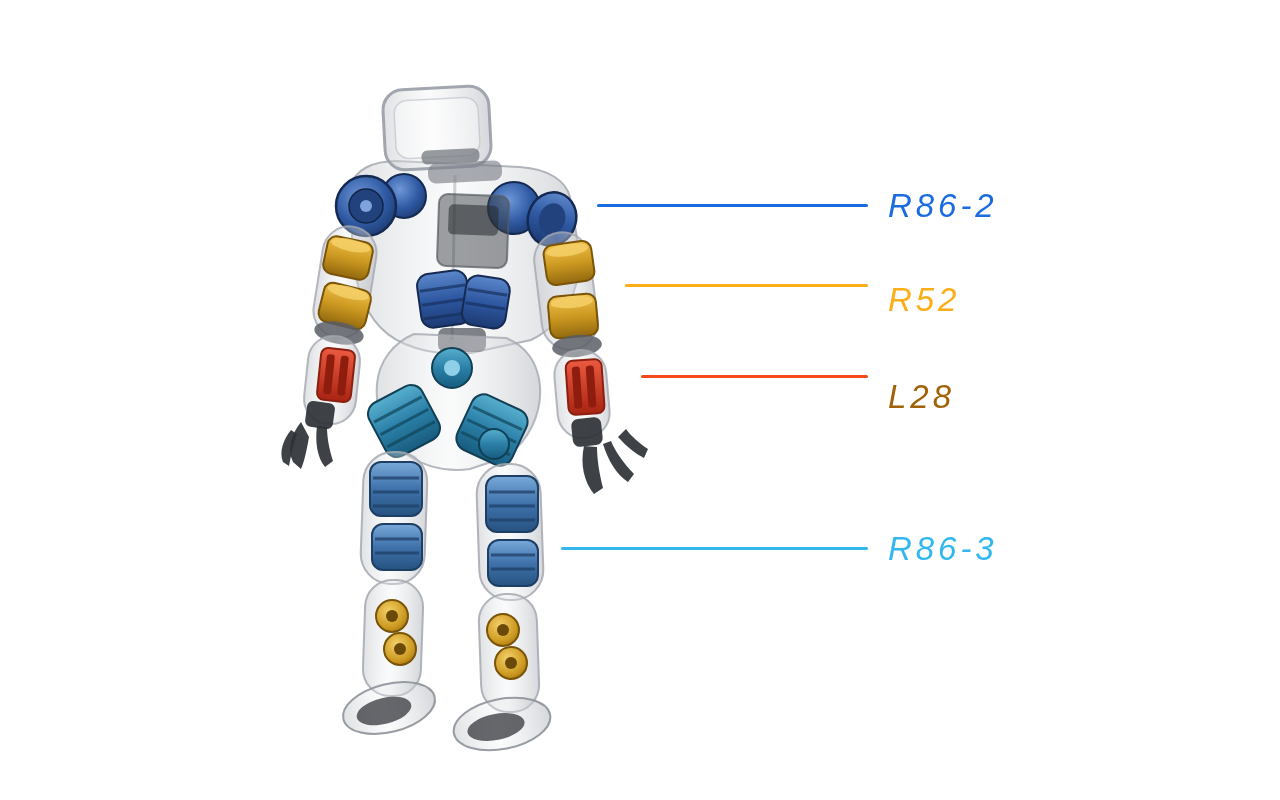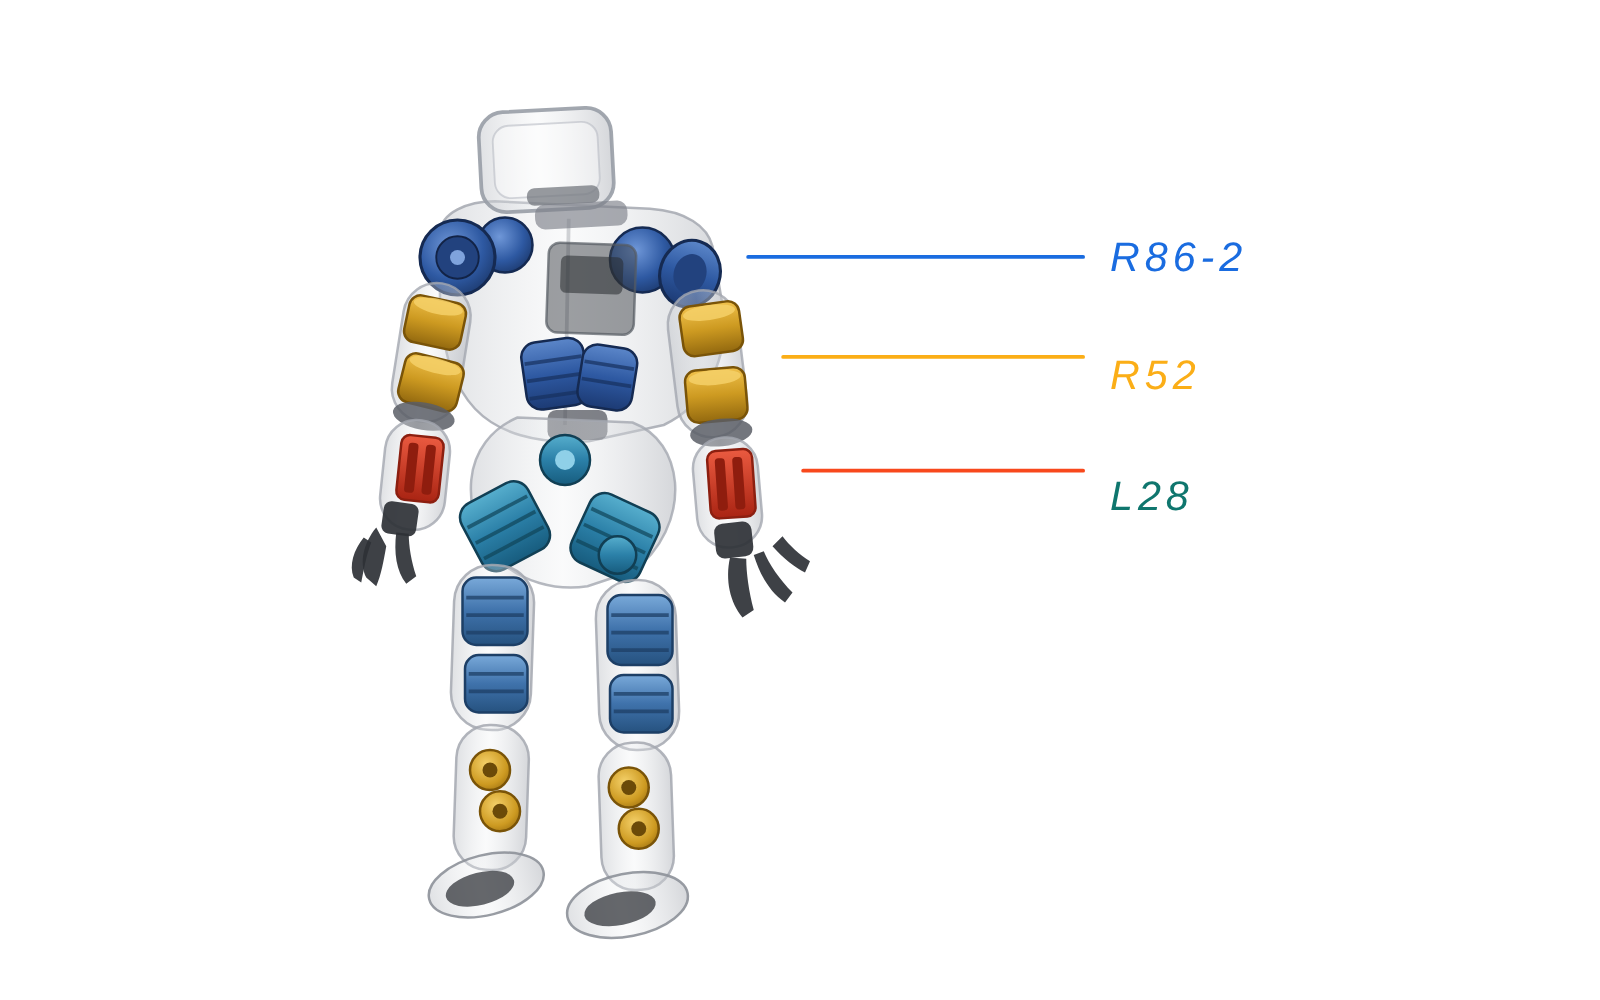--- a/index.html
+++ b/index.html
@@ -264,17 +264,21 @@
     <div class="label" style="color: rgb(26, 108, 224);">R86-2</div>
   </div>
 
   <div class="annotation a2">
     <div class="line" style="background-color: rgb(251, 174, 23);"></div>
     <div class="label" style="color: rgb(251, 174, 23); margin-top: 28px;">R52</div>
   </div>
 
   <div class="annotation a3">
     <div class="line" style="background-color: rgb(248, 72, 28);"></div>
-    <div class="label" style="color: #0f766e; margin-top: 40px;">L28</div>
-  </div>
-
+    <div class="label" style="color: #a16207; margin-top: 40px;">L28</div>
+  </div>
+
+  <div class="annotation a4">
+    <div class="line" style="background-color: rgb(50, 183, 239);"></div>
+    <div class="label" style="color: rgb(50, 183, 239);">R86-3</div>
+  </div>
 
 </div>
 
 </body></html>

